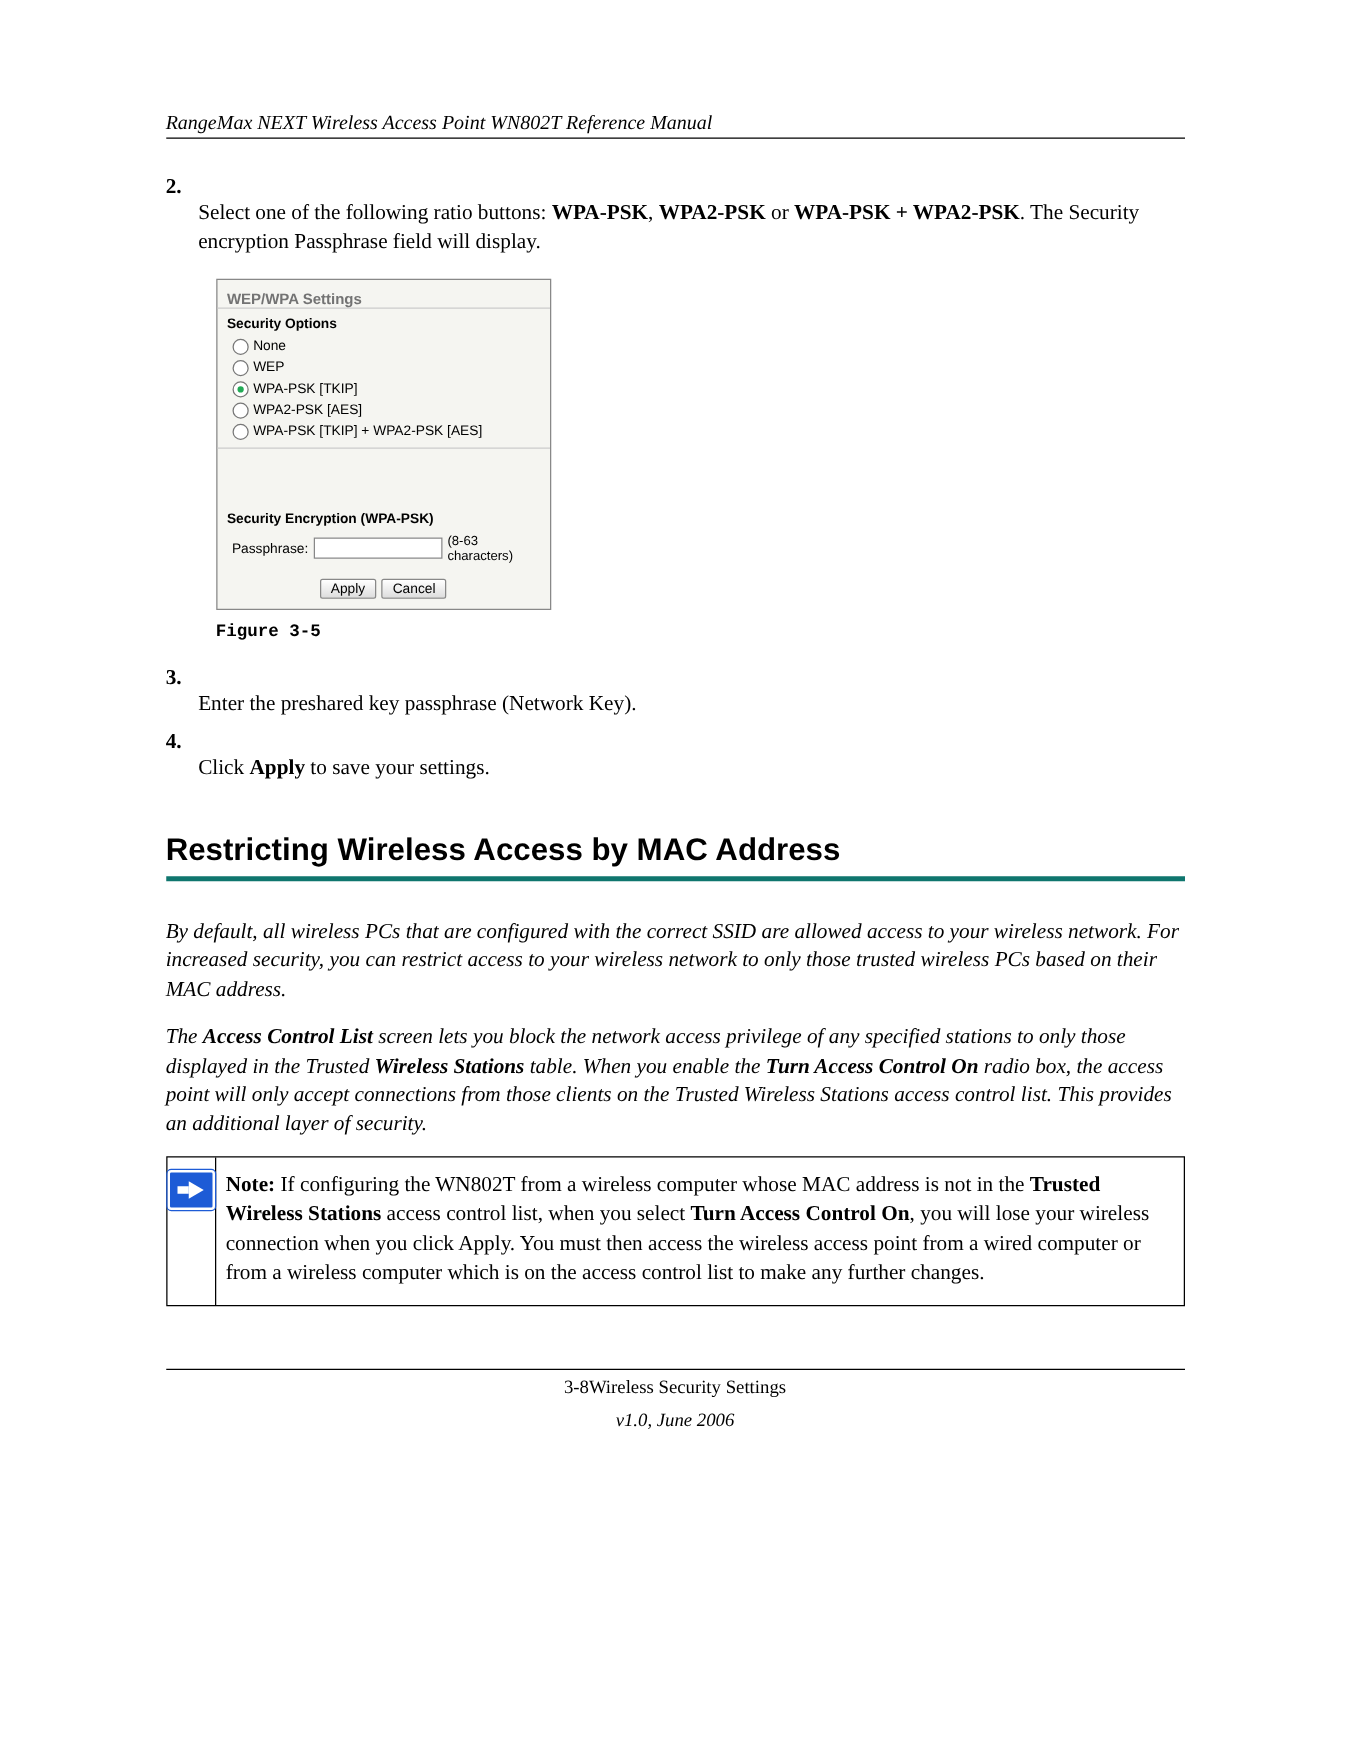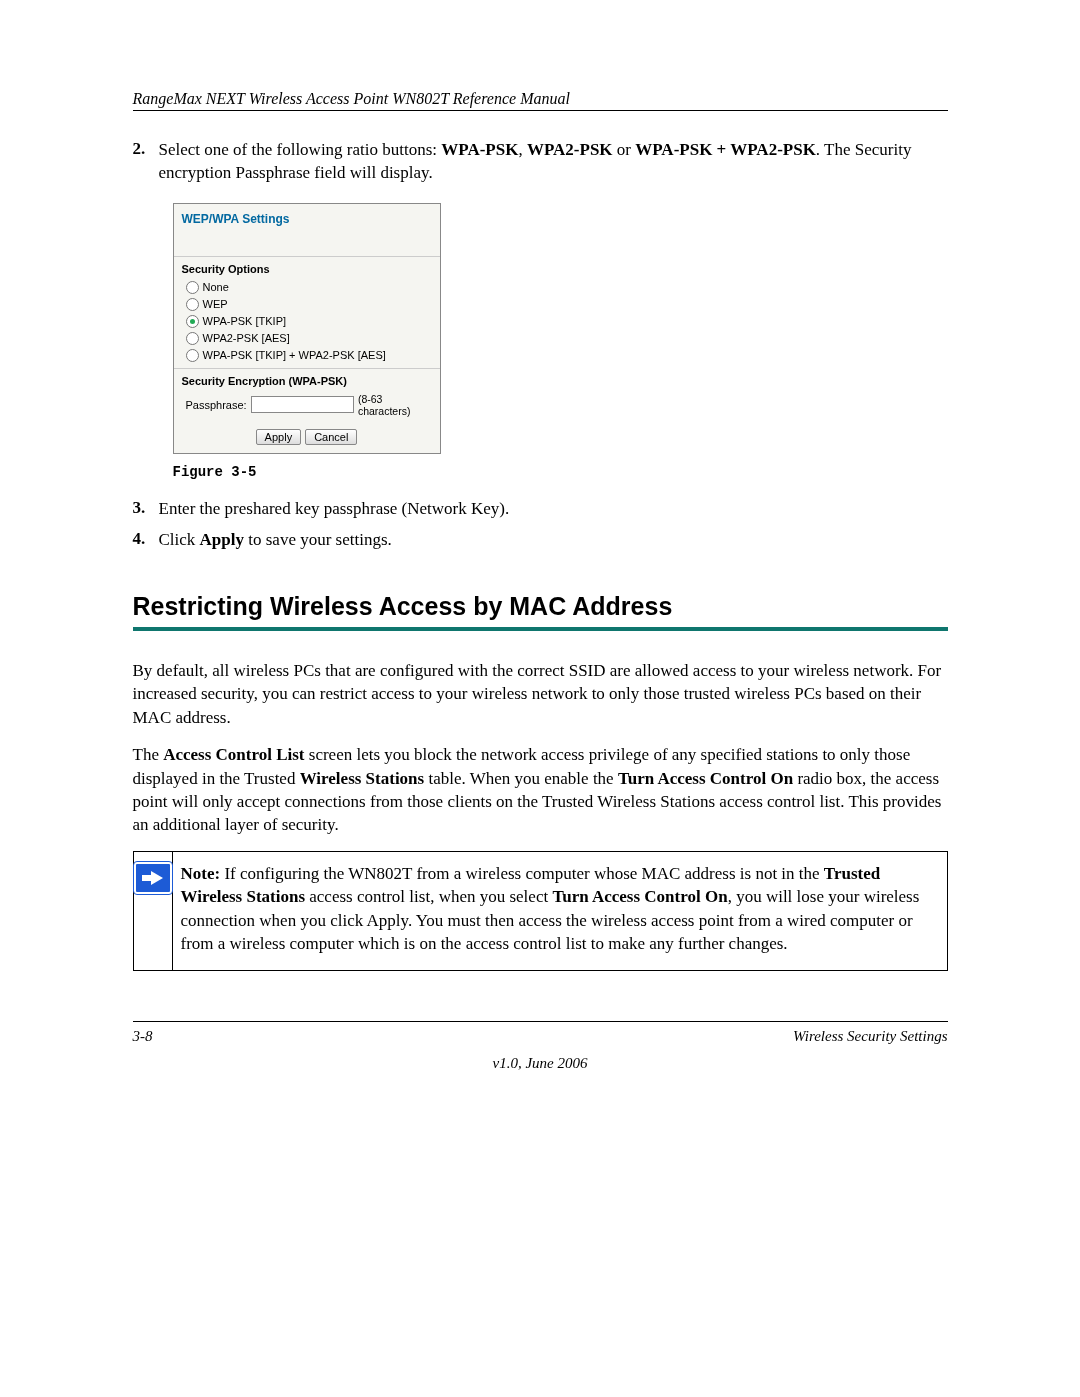--- a/index.html
+++ b/index.html
@@ -31,38 +31,39 @@
     margin-bottom: 8px;
   }
   .step-num {
     font-weight: bold;
     width: 26px;
     flex: 0 0 26px;
   }
   .step-body {
     flex: 1;
     line-height: 1.35;
+    margin-top: 20px;
   }
   .b { font-weight: bold; }
 
   
   .screenshot {
     width: 266px;
     margin: 10px 0 10px 40px;
     border: 1px solid #888;
     font-family: Arial, sans-serif;
     font-size: 11px;
     color: #000;
     background: #f5f5f1;
   }
   .ss-title {
-    color: #0369a1;
+    color: #737373;
     font-weight: bold;
     font-size: 12px;
-    padding: 8px 8px 30px 8px;
+    padding: 8px 8px 0 8px;
     border-bottom: 1px solid #ccc;
   }
   .ss-section {
     padding: 6px 8px 4px 8px;
     border-bottom: 1px solid #ccc;
   }
   .ss-section-head {
     font-weight: bold;
     font-size: 11px;
     margin-bottom: 4px;
@@ -133,20 +134,21 @@
     font-size: 25px;
     font-weight: bold;
     margin-top: 40px;
     padding-bottom: 6px;
     border-bottom: 4px solid #0f766e;
     margin-bottom: 28px;
   }
   .body-para {
     line-height: 1.38;
     margin-bottom: 14px;
+    font-style: italic;
   }
 
   
   .note-wrap {
     display: flex;
     border: 1px solid #000;
     margin-top: 10px;
     margin-bottom: 50px;
   }
   .note-icon-cell {
@@ -186,23 +188,22 @@
   .note-body {
     padding: 10px 12px 14px 8px;
     line-height: 1.38;
   }
 
   .footer {
     border-top: 1px solid #000;
     margin-top: 40px;
     padding-top: 6px;
     display: flex;
-    justify-content: space-between;
+    justify-content: center;
     font-size: 15px;
-    font-style: italic;
   }
   .footer-version {
     text-align: center;
     font-style: italic;
     font-size: 15px;
     margin-top: 10px;
   }
 </style>
 </head>
 <body>
@@ -240,21 +241,21 @@
       <div class="ss-radio-row">
         <span class="ss-radio"></span>
         <span>WPA2-PSK [AES]</span>
       </div>
       <div class="ss-radio-row">
         <span class="ss-radio"></span>
         <span>WPA-PSK [TKIP] + WPA2-PSK [AES]</span>
       </div>
     </div>
 
-    <div class="ss-section" style="border-bottom:none;">
+    <div class="ss-section" style="border-bottom:none;margin-top:44px;">
       <div class="ss-section-head">Security Encryption (WPA-PSK)</div>
       <div class="ss-pass-row">
         <span>Passphrase:</span>
         <span class="ss-input"></span>
         <span class="ss-hint">(8-63 characters)</span>
       </div>
     </div>
 
     <div class="ss-buttons">
       <div class="ss-btn">Apply</div>

